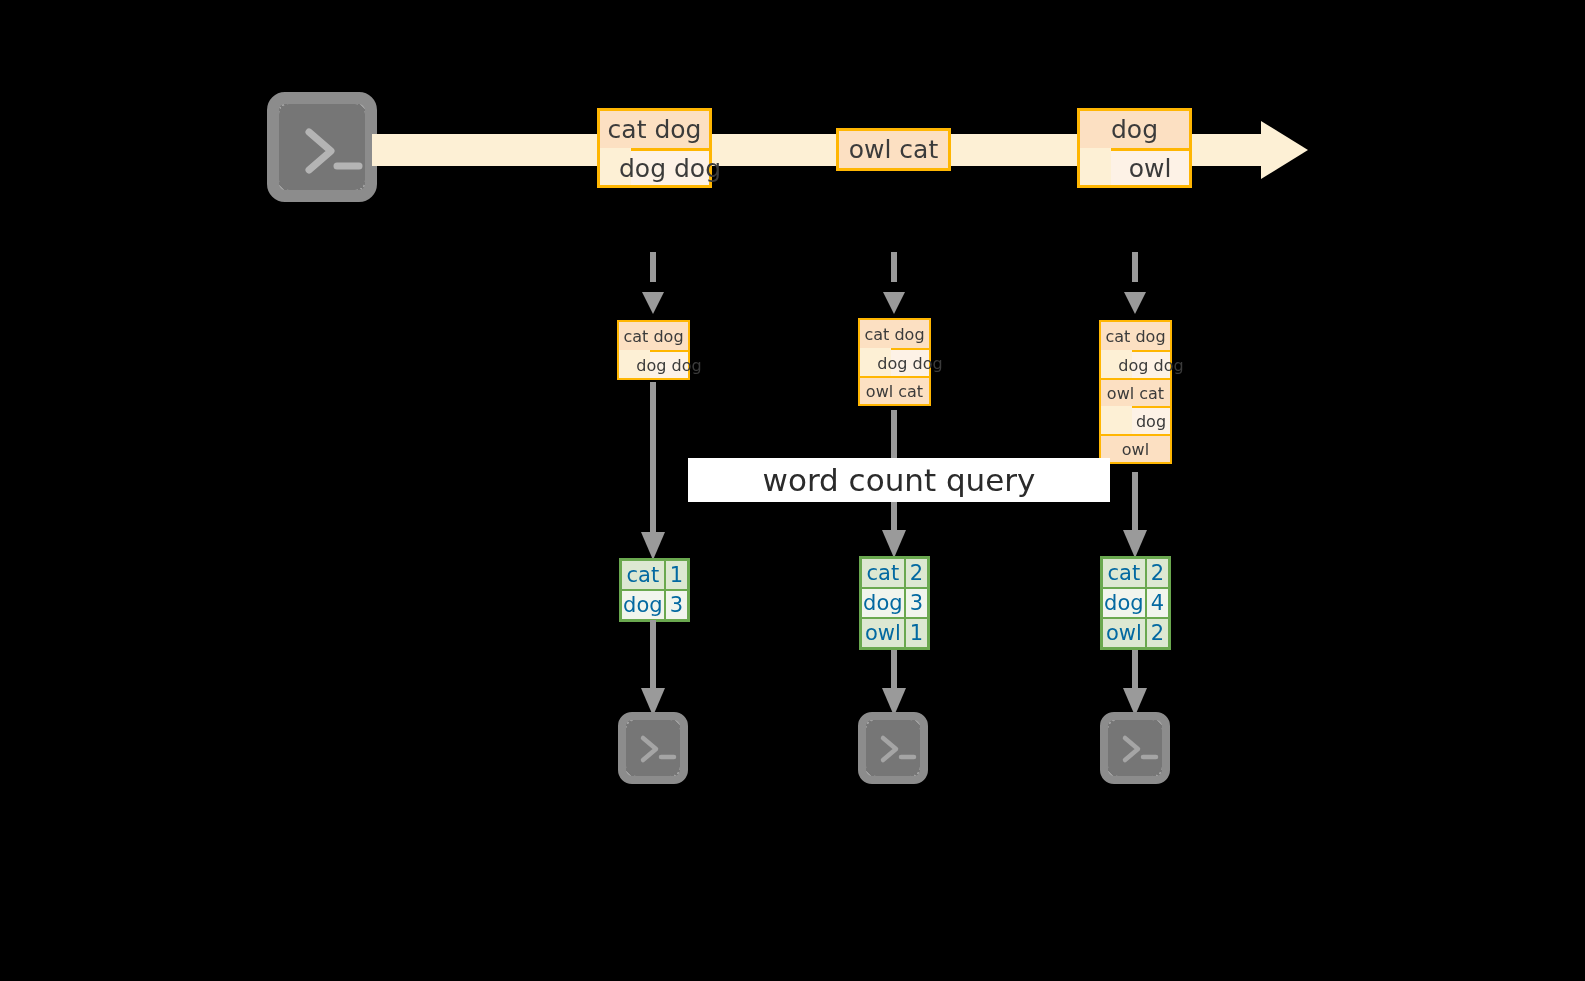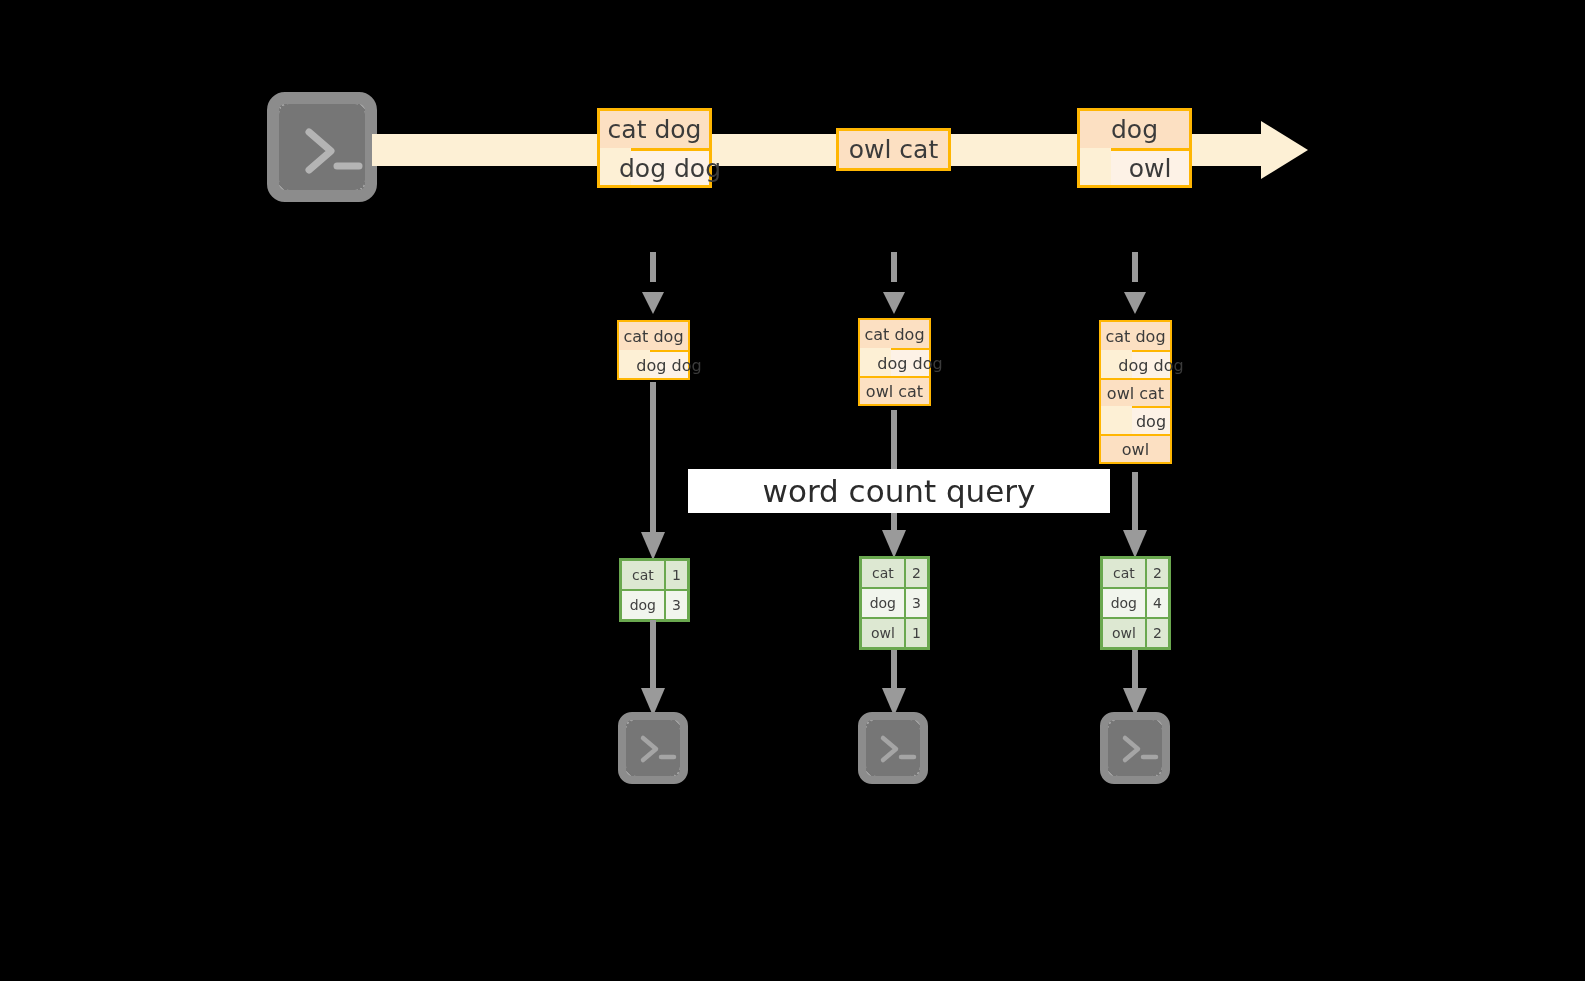--- a/index.html
+++ b/index.html
@@ -89,22 +89,22 @@
   .resrow {
     display: flex;
     height: 28px;
   }
   .resrow + .resrow { border-top: 2px solid #6aa84f; }
   .rescell {
     box-sizing: border-box;
     display: flex;
     align-items: center;
     justify-content: center;
-    font-size: 14px;
-    color: #404040;
+    font-size: 21px;
+    color: #0369a1;
   }
   .rescell.word { width: 45px; }
   .rescell.count { width: 25px; border-left: 2px solid #6aa84f; }
   .resrow.shade-a .rescell { background: #dde8d2; }
   .resrow.shade-b .rescell { background: #f1f5ed; }
 
   
   .garrow { position: absolute; }
 
   
@@ -270,15 +270,15 @@
   </svg>
 
   <div class="terminal" style="left:1100px; top:712px; width:70px; height:72px; border-width:8px; border-radius:14px;">
     <div class="inner"></div>
     <svg width="70" height="72" viewBox="0 0 70 72">
       <path d="M 17 18 L 30 29 L 17 40" fill="none" stroke="#b9b9b9" stroke-width="4.5" stroke-linecap="round" stroke-linejoin="round" opacity="0.7"></path>
       <path d="M 35 37 L 48 37" fill="none" stroke="#b9b9b9" stroke-width="4.5" stroke-linecap="round" opacity="0.7"></path>
     </svg>
   </div>
 
-  <div class="query-label" style="left:688px; top:458px; width:422px; height:44px; font-size:31px;margin-top:11px;">word count query</div>
+  <div class="query-label" style="left:688px; top:458px; width:422px; height:44px; font-size:31px;">word count query</div>
 
 </div>
 
 </body></html>

